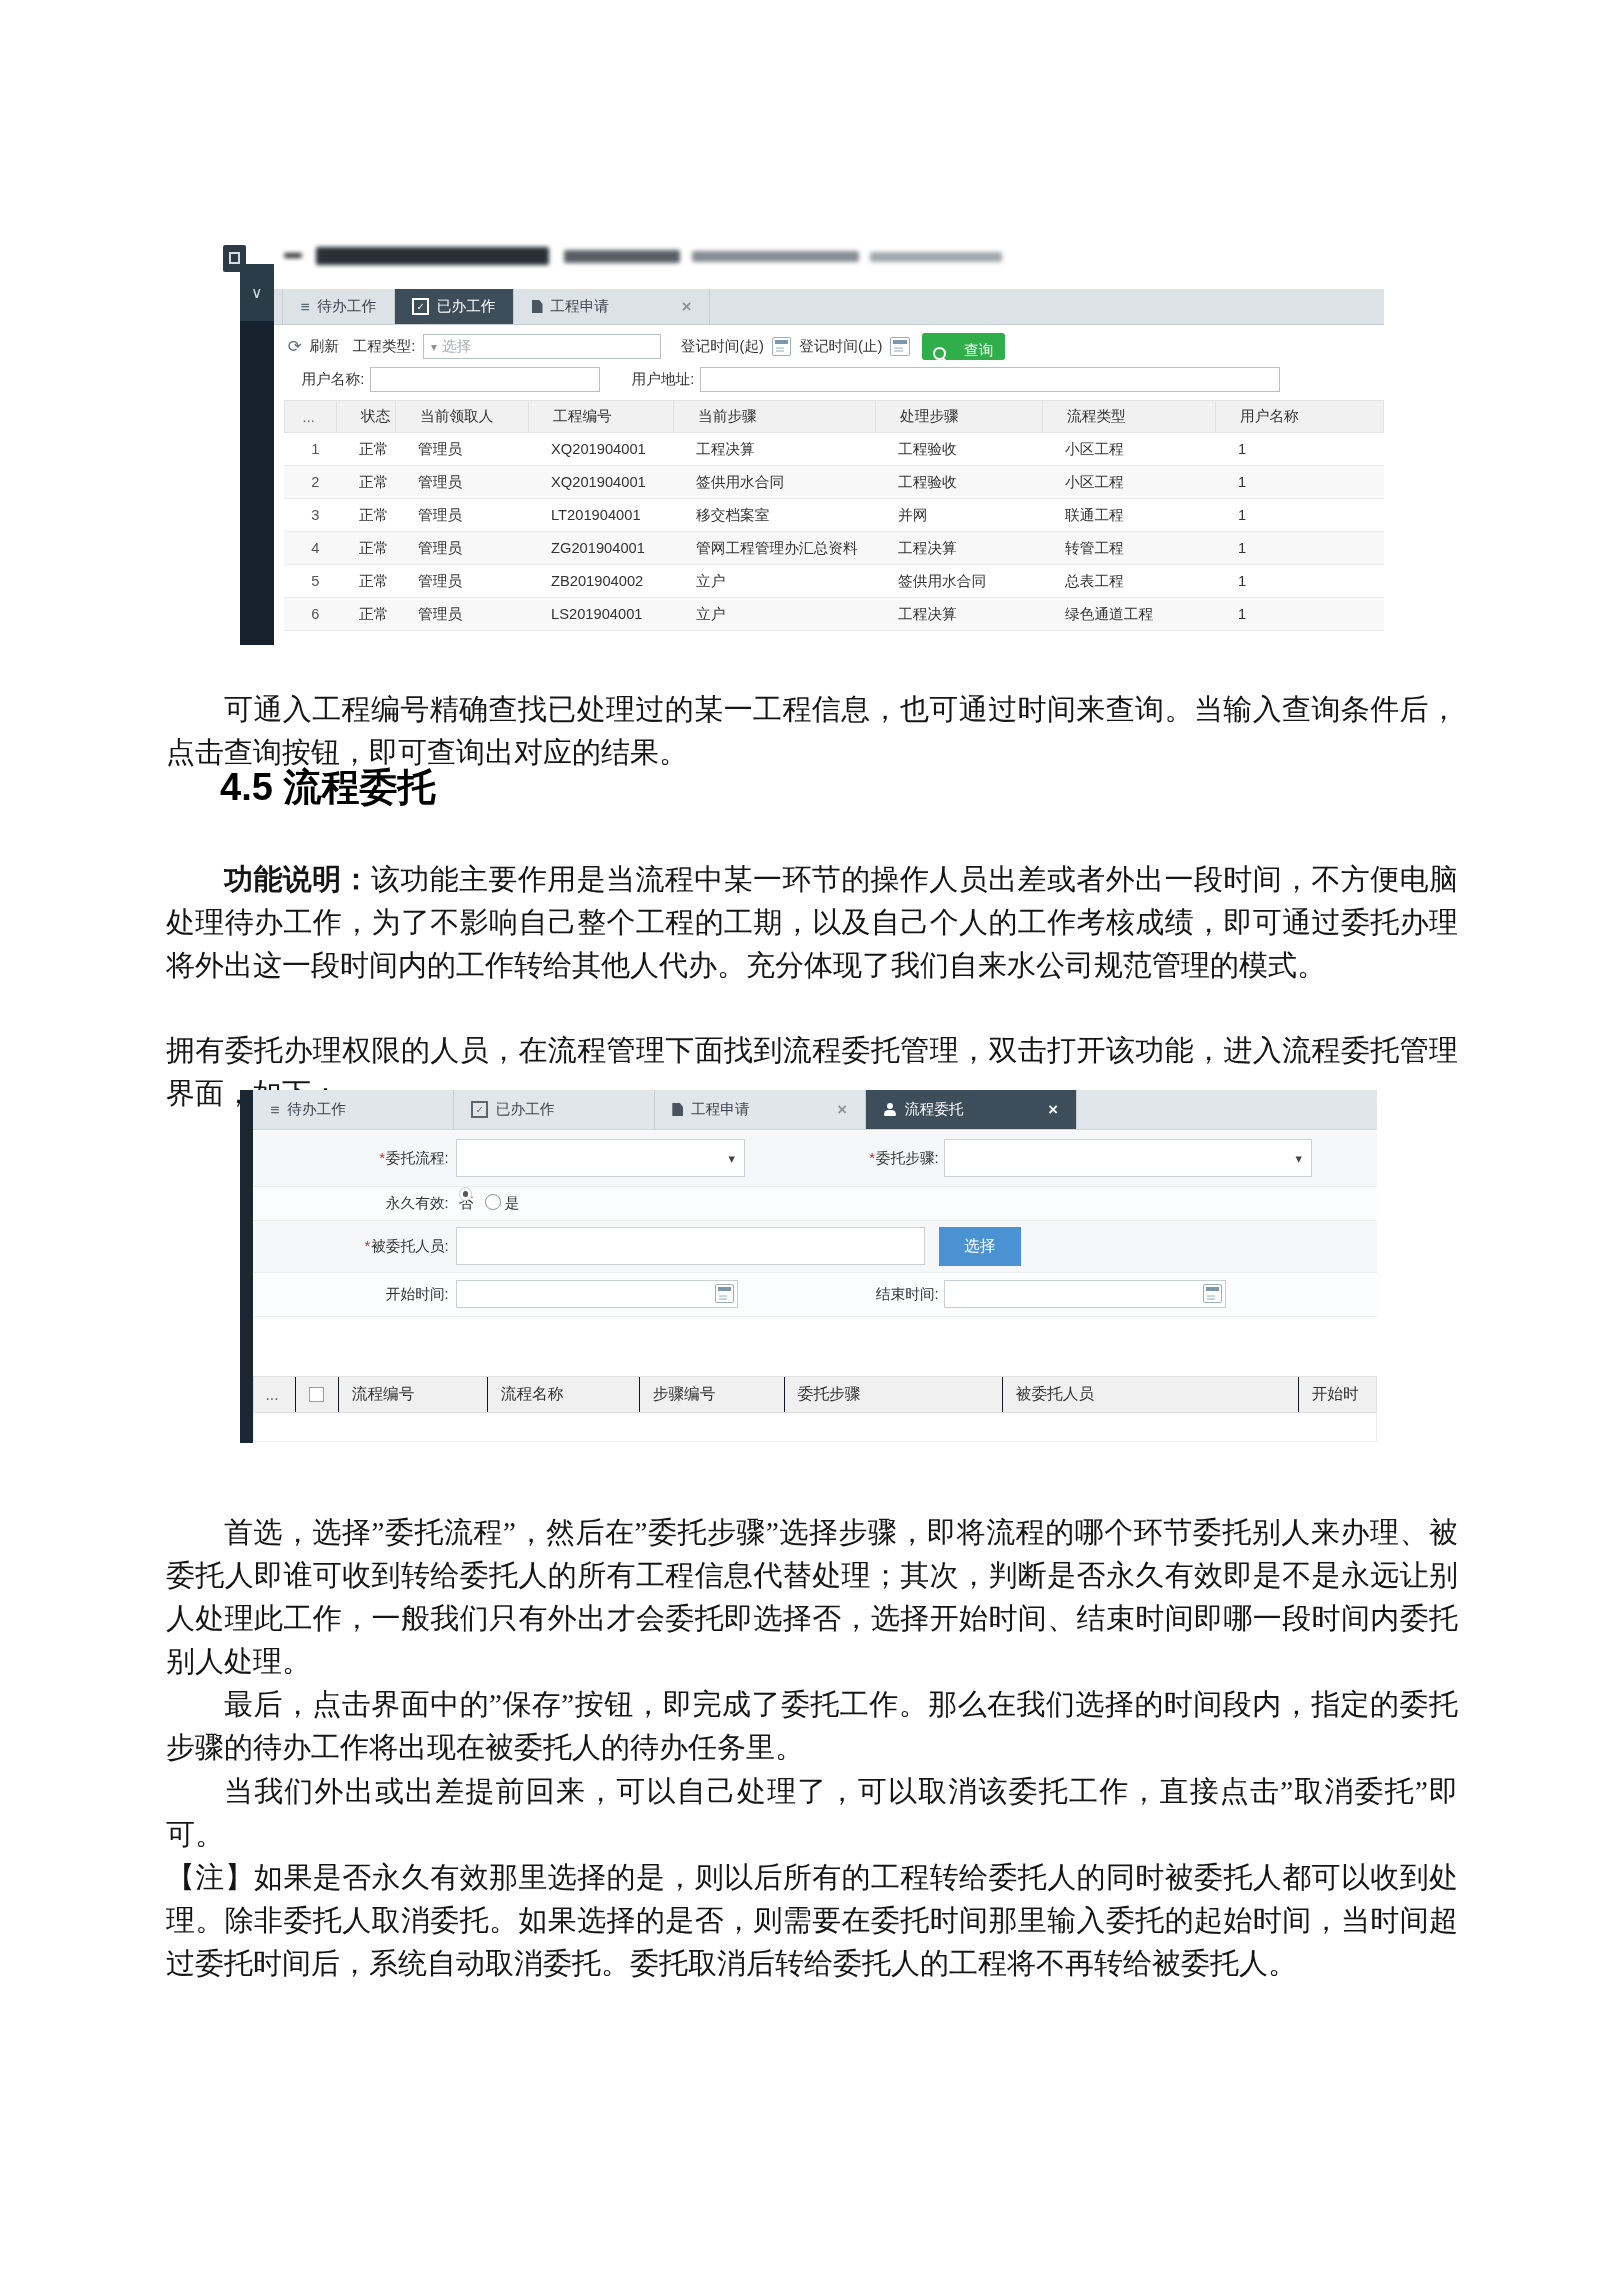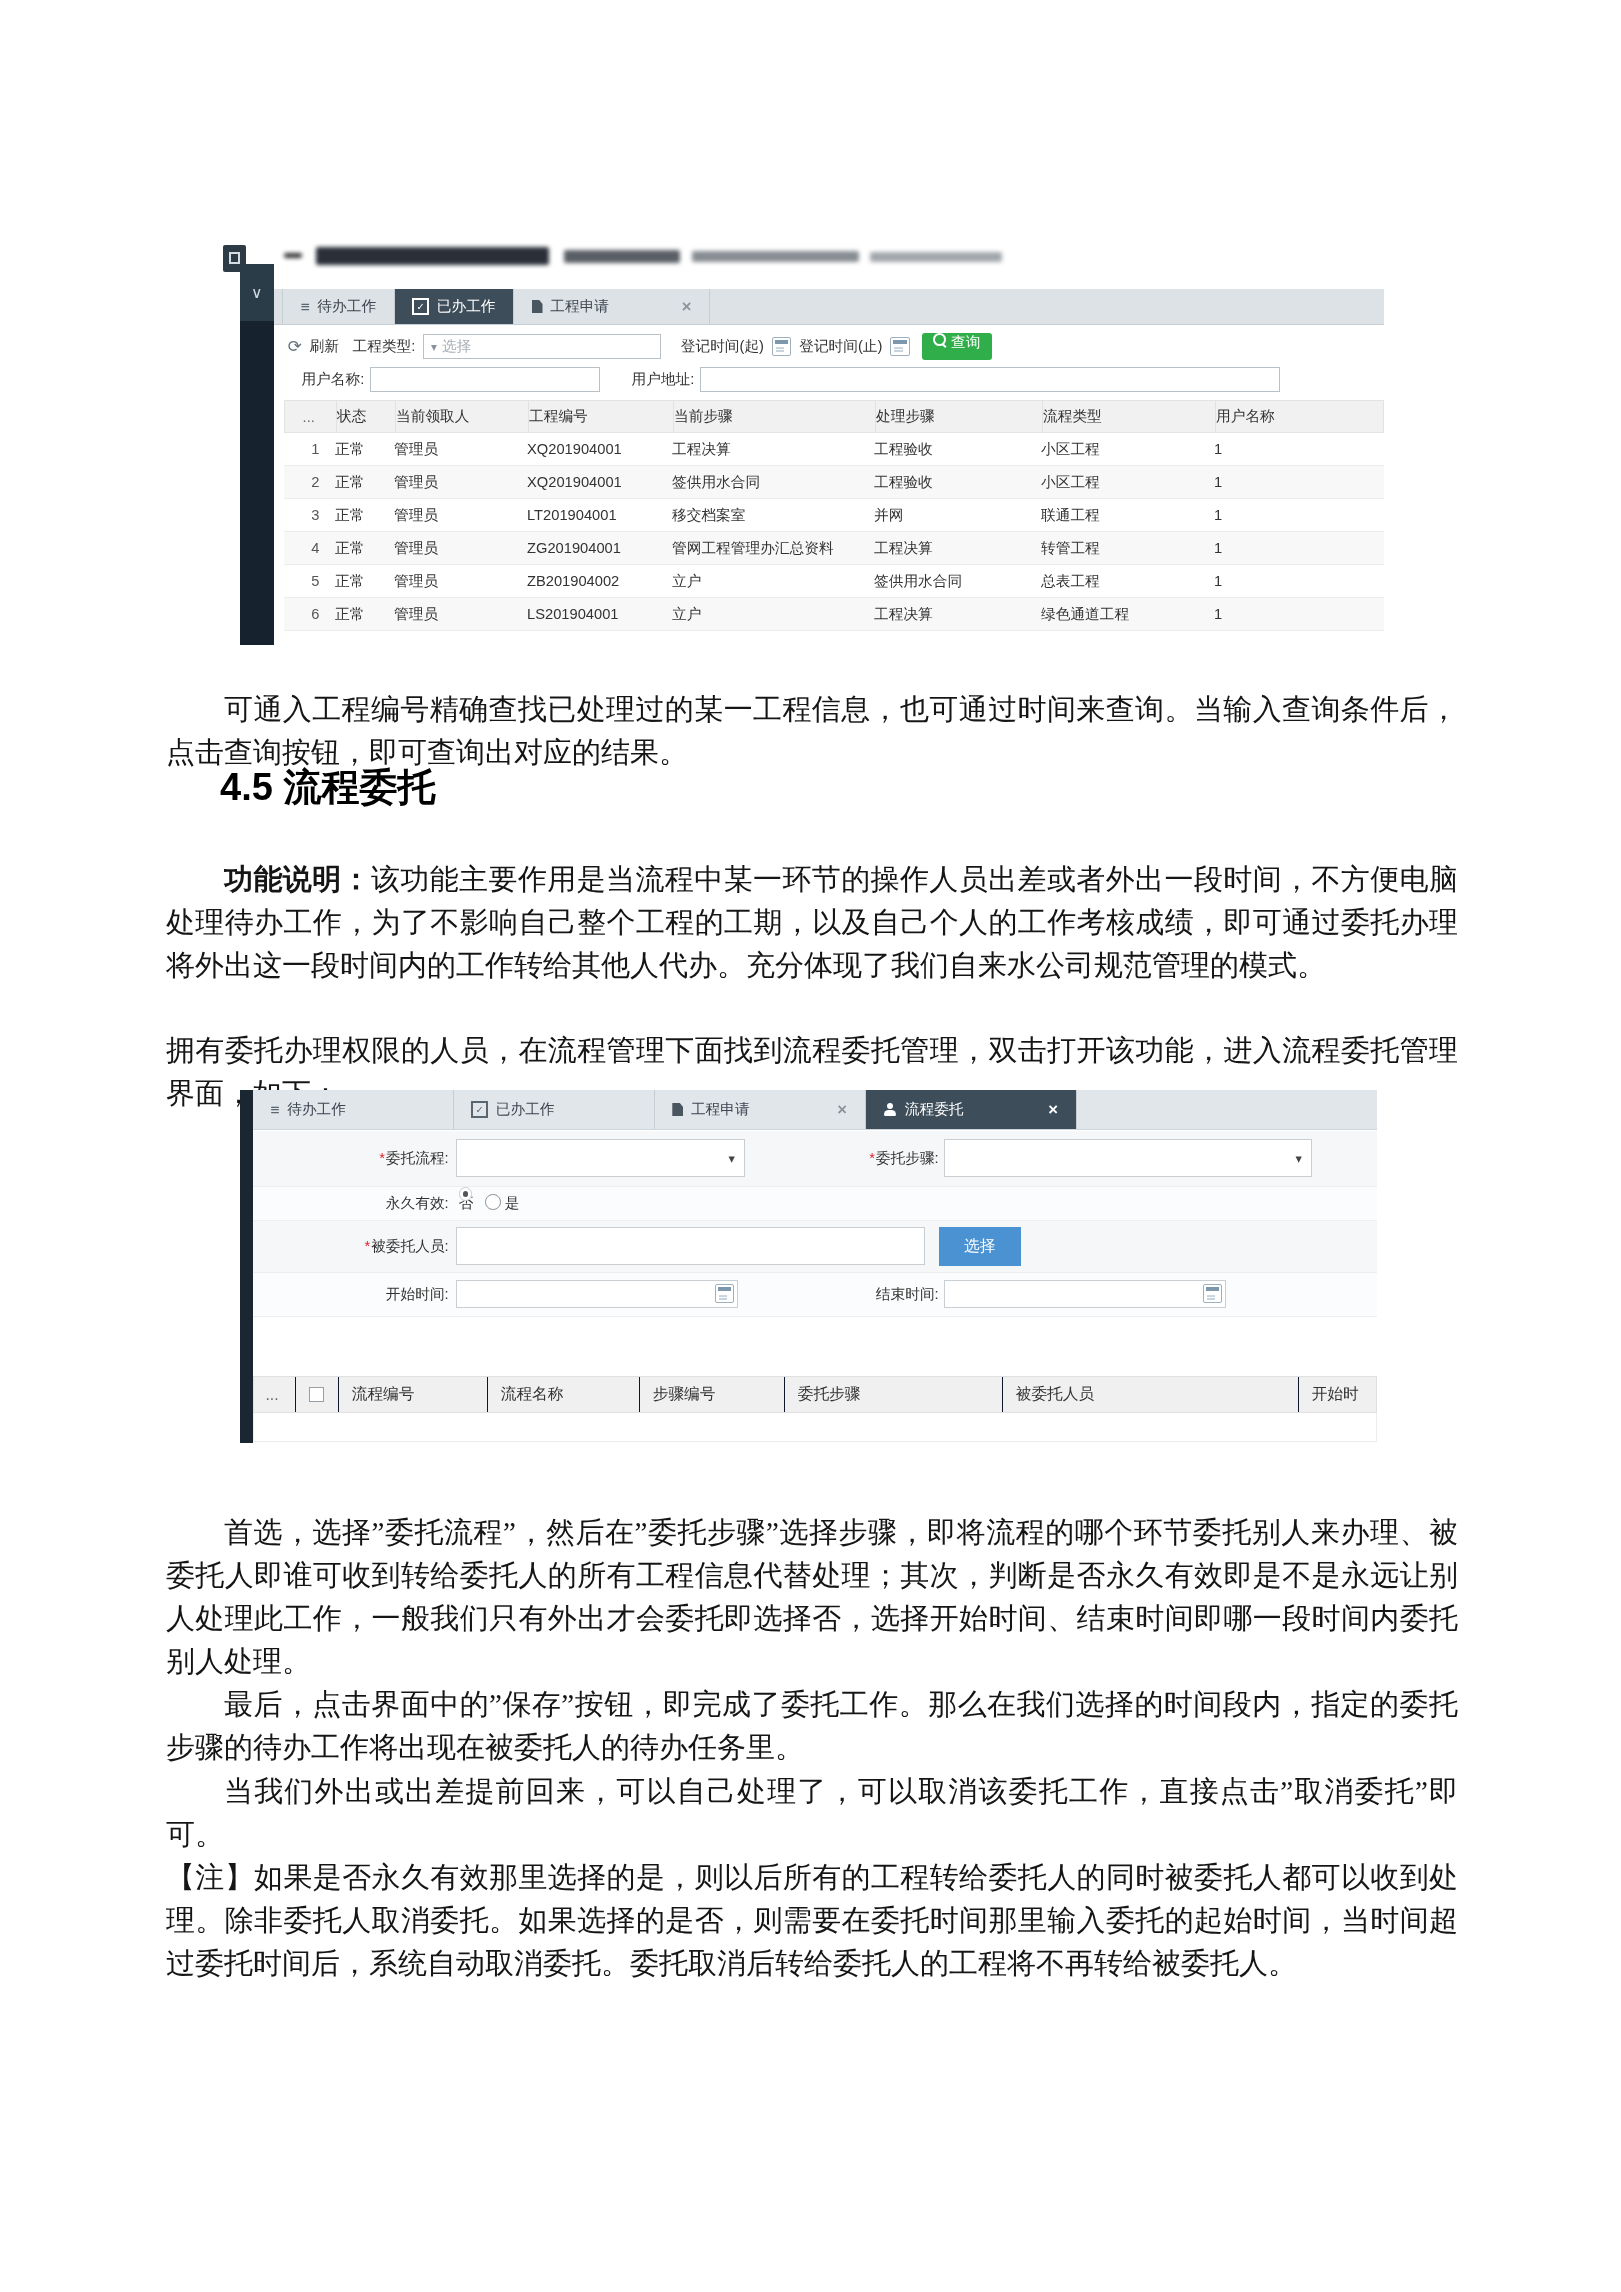--- a/index.html
+++ b/index.html
@@ -59,29 +59,29 @@
   .f1-tabbar{position:absolute;left:51px;top:44px;width:1110px;height:36px;background:#dce2e6;
              border-bottom:1px solid #c6cdd3;display:flex;align-items:stretch;padding-left:7.8px;
              box-sizing:border-box}
   .f1-tabbar .tab:first-child{border-left:1px solid #c6cdd3}
   .f1-toolbar{position:absolute;left:51px;top:86px;width:1110px;height:31px;display:flex;
               align-items:center;gap:7.8px;padding-left:13.7px;box-sizing:border-box}
   .combo{width:238px;height:25.5px;background:#fff;border:1px solid #b9c0c6;display:flex;
          align-items:center;gap:4.9px;padding:0 6.9px;box-sizing:border-box}
   .combo .caret{color:#8a929a;font-size:11.8px}
   .combo .ph{color:#a9b0b6}
-  .btn-green{height:26.5px;background:#2fae4a;color:#fff;display:flex;align-items:flex-start;gap:5px;
+  .btn-green{height:26.5px;background:#2fae4a;color:#fff;display:flex;align-items:flex-end;gap:18px;
              padding:0 11.8px;border-radius:2.9px;margin-left:3.9px}
   .i-refresh{color:#667079;font-size:16.7px}
   .f1-filter{position:absolute;left:51px;top:120px;width:1110px;height:29px;display:flex;
              align-items:center;gap:5.9px;padding-left:27.4px;box-sizing:border-box}
   .f1-table{position:absolute;left:61px;top:155px;width:1100px}
   .t1row{display:grid;grid-template-columns:51px 59px 133px 145px 202px 167px 173px 171px;
          align-items:center;height:32px;border-bottom:1px solid #ececec}
-  .t1row>span{padding-left:0;overflow:hidden;white-space:nowrap}
+  .t1row>span{padding-left:24px;overflow:hidden;white-space:nowrap}
   .t1row>span:first-child{padding-left:0;text-align:right;padding-right:15.7px;color:#555}
   .t1head{background:#f1f1f1;border:1px solid #e3e3e3;height:31px;color:#333}
   .t1head>span{border-left:1px solid #e2e2e2;height:100%;display:flex;align-items:center}
   .t1head>span:first-child{border-left:none;justify-content:flex-start;padding-left:17.6px;color:#666}
   .rA{background:#fff}.rB{background:#f8f8f8}
 
   
   .fig2{position:absolute;left:240px;top:1090px;width:1137px;height:353px}
   .f2-strip{position:absolute;left:0;top:0;width:12.7px;height:100%;background:#1a2631}
   .f2-tabbar{position:absolute;left:12.7px;top:0;width:1124px;height:39px;background:#e1e6ea;

